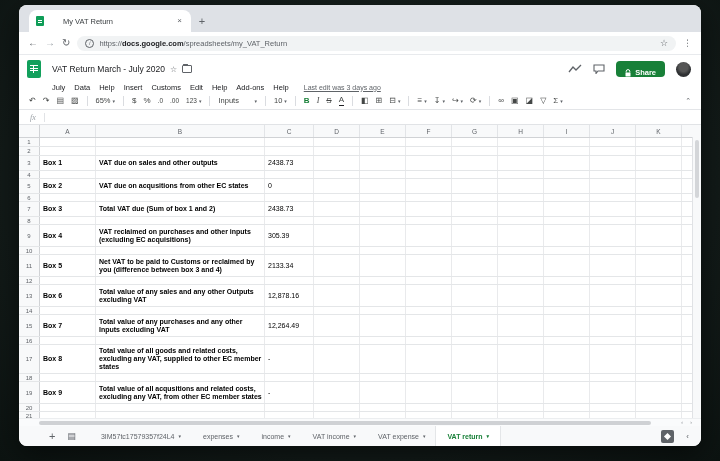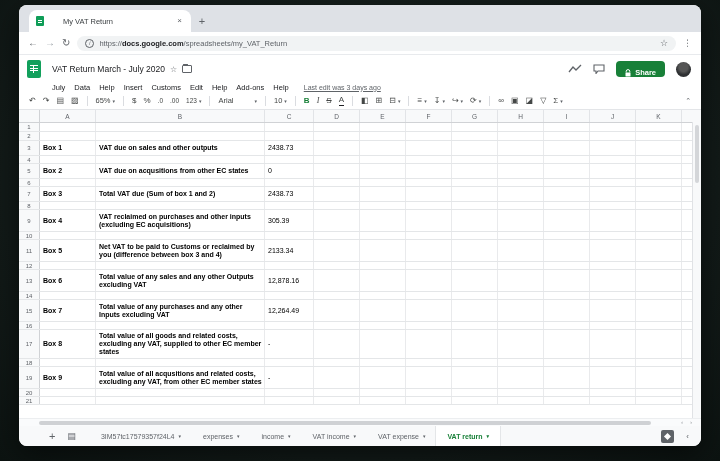--- a/index.html
+++ b/index.html
@@ -191,21 +191,21 @@
       </span>
       <span class="tb-item">
         <span class=" tb-small">.00</span>
       </span>
       <span class="tb-item">
         <span class=" tb-small">123</span>
         <span class="tb-caret">▾</span>
       </span>
       <span class="tb-sep"></span>
       <span class="tb-item">
-        <span class="tb-label" style="min-width: 34px;">Arial</span>
+        <span class="tb-label" style="min-width: 34px;">Inputs</span>
         <span class="tb-caret">▾</span>
       </span>
       <span class="tb-sep"></span>
       <span class="tb-item">
         <span class="tb-label">10</span>
         <span class="tb-caret">▾</span>
       </span>
       <span class="tb-sep"></span>
       <span class="tb-item">
         <span class="tb-green">B</span>
@@ -260,20 +260,25 @@
       <span class="tb-item">
         <span class="">▽</span>
       </span>
       <span class="tb-item">
         <span class="">Σ</span>
         <span class="tb-caret">▾</span>
       </span>
       <span class="tb-collapse" style="order:99;">⌃</span>
   </div>
 
+  <div class="fxbar">
+    <span class="fxsym">fx</span>
+    <span class="fxdiv"></span>
+    <span></span>
+  </div>
 
   <div class="grid">
     <div class="colheaders">
       <div class="corner" style="width: 20px;"></div>
     <div class="colh" style="width: 55px;">A</div>
         <div class="colh" style="width: 168px;">B</div>
         <div class="colh" style="width: 48px;">C</div>
         <div class="colh" style="width: 45px;">D</div>
         <div class="colh" style="width: 45px;">E</div>
         <div class="colh" style="width: 45px;">F</div>

